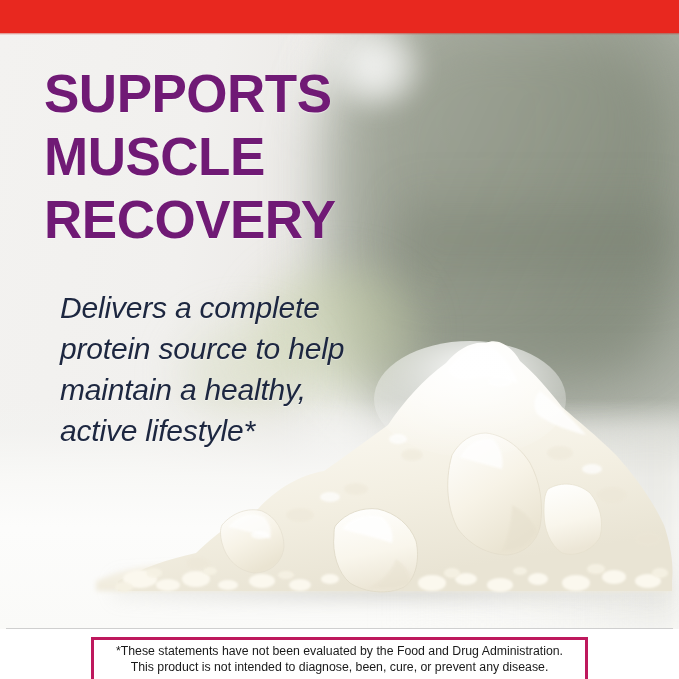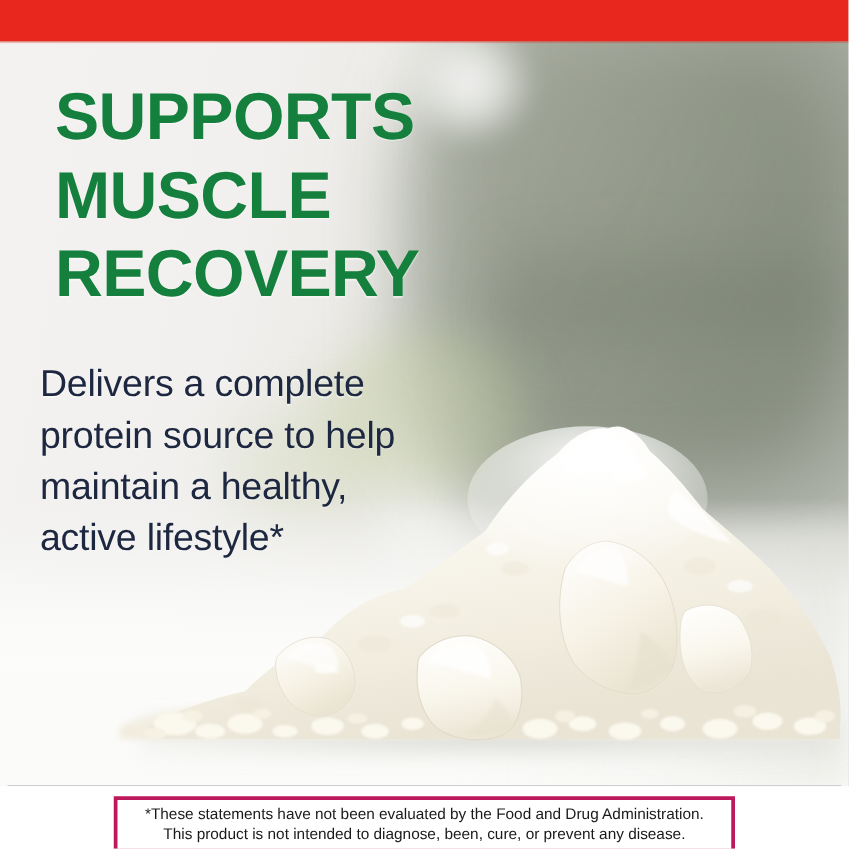--- a/index.html
+++ b/index.html
@@ -221,43 +221,44 @@
     filter: blur(8px);
   }
 
   
   .headline {
     position: absolute;
     left: 44px;
     top: 62px;
     width: 400px;
     z-index: 20;
-    color: #15803d;
+    color: #701a75;
     font-family: "Liberation Sans", sans-serif;
     font-weight: bold;
     font-size: 53px;
     line-height: 63px;
     letter-spacing: -0.5px;
     white-space: pre-line;
     text-shadow: 0 1px 1px rgba(255,255,255,0.55);
   }
   .subhead {
     position: absolute;
-    left: 32px;
+    left: 60px;
     top: 287px;
     width: 360px;
     z-index: 20;
     color: #1d2740;
     font-family: "Liberation Sans", sans-serif;
     font-weight: normal;
     font-size: 30px;
     line-height: 41px;
     letter-spacing: -0.2px;
     white-space: pre-line;
     text-shadow: 0 1px 1px rgba(255,255,255,0.5);
+    font-style: italic;
   }
 
   
   .divider {
     position: absolute;
     left: 6px;
     top: 628px;
     width: 667px;
     height: 1px;
     background: #cfcfcf;

